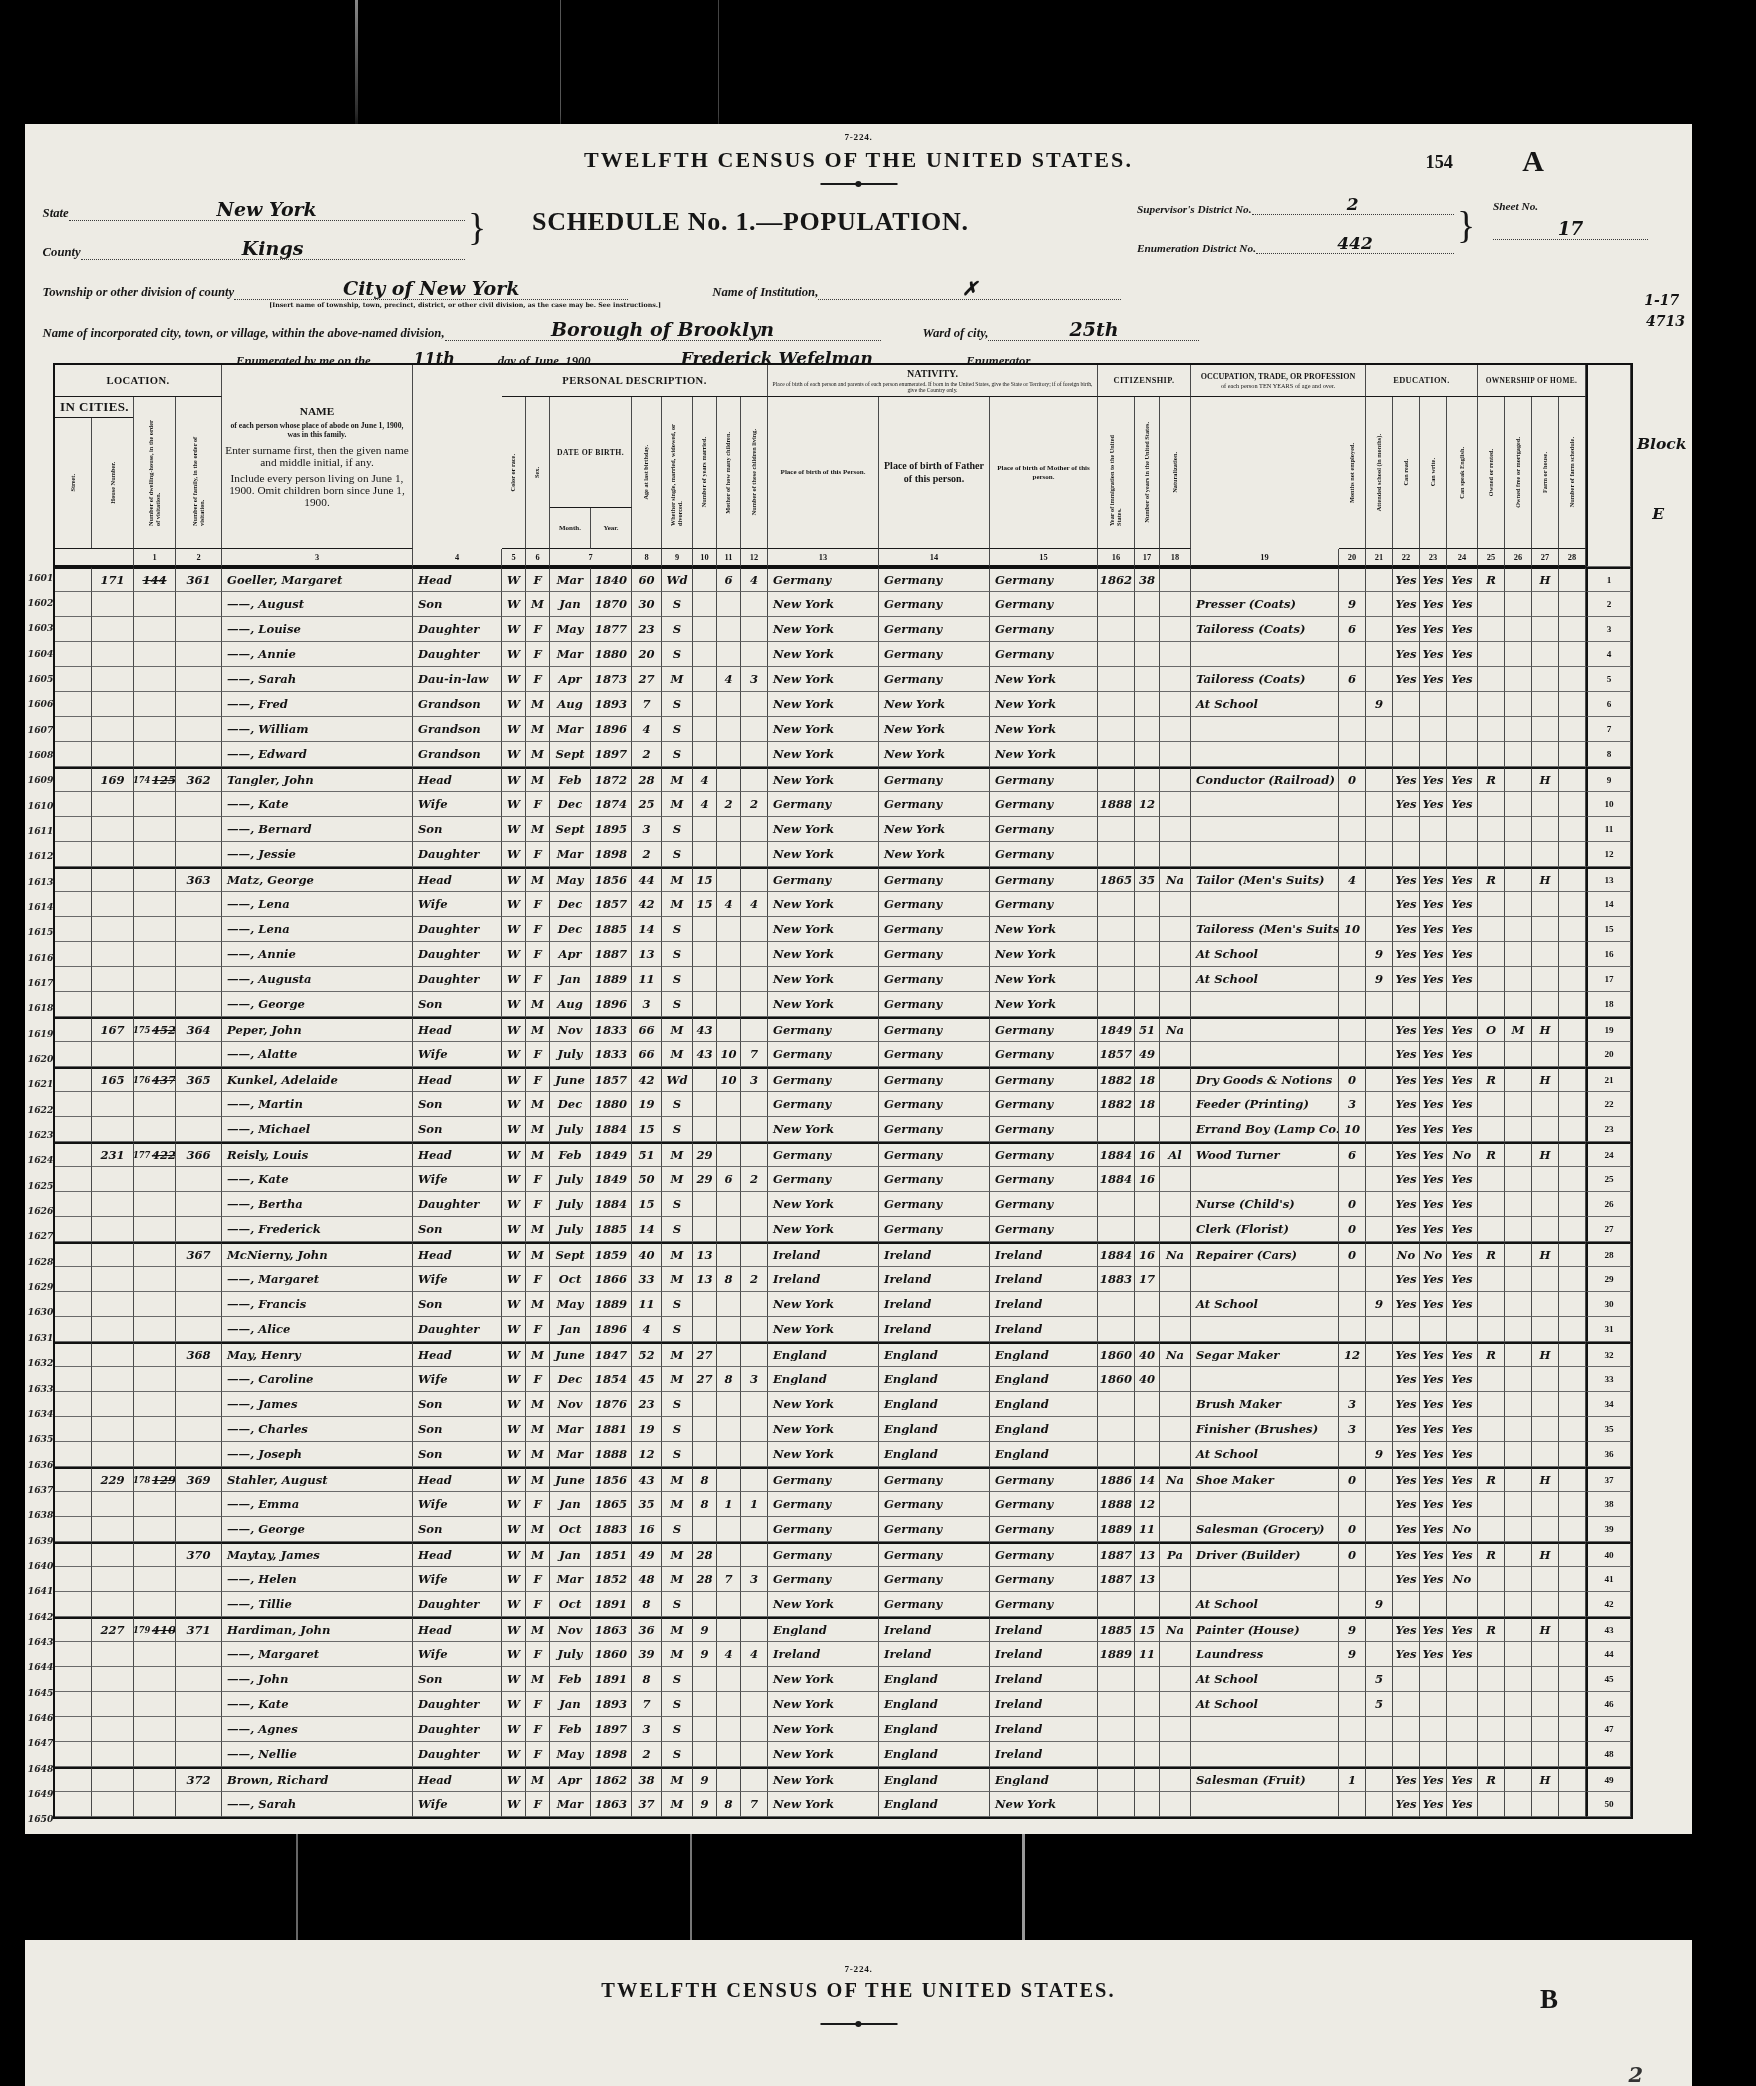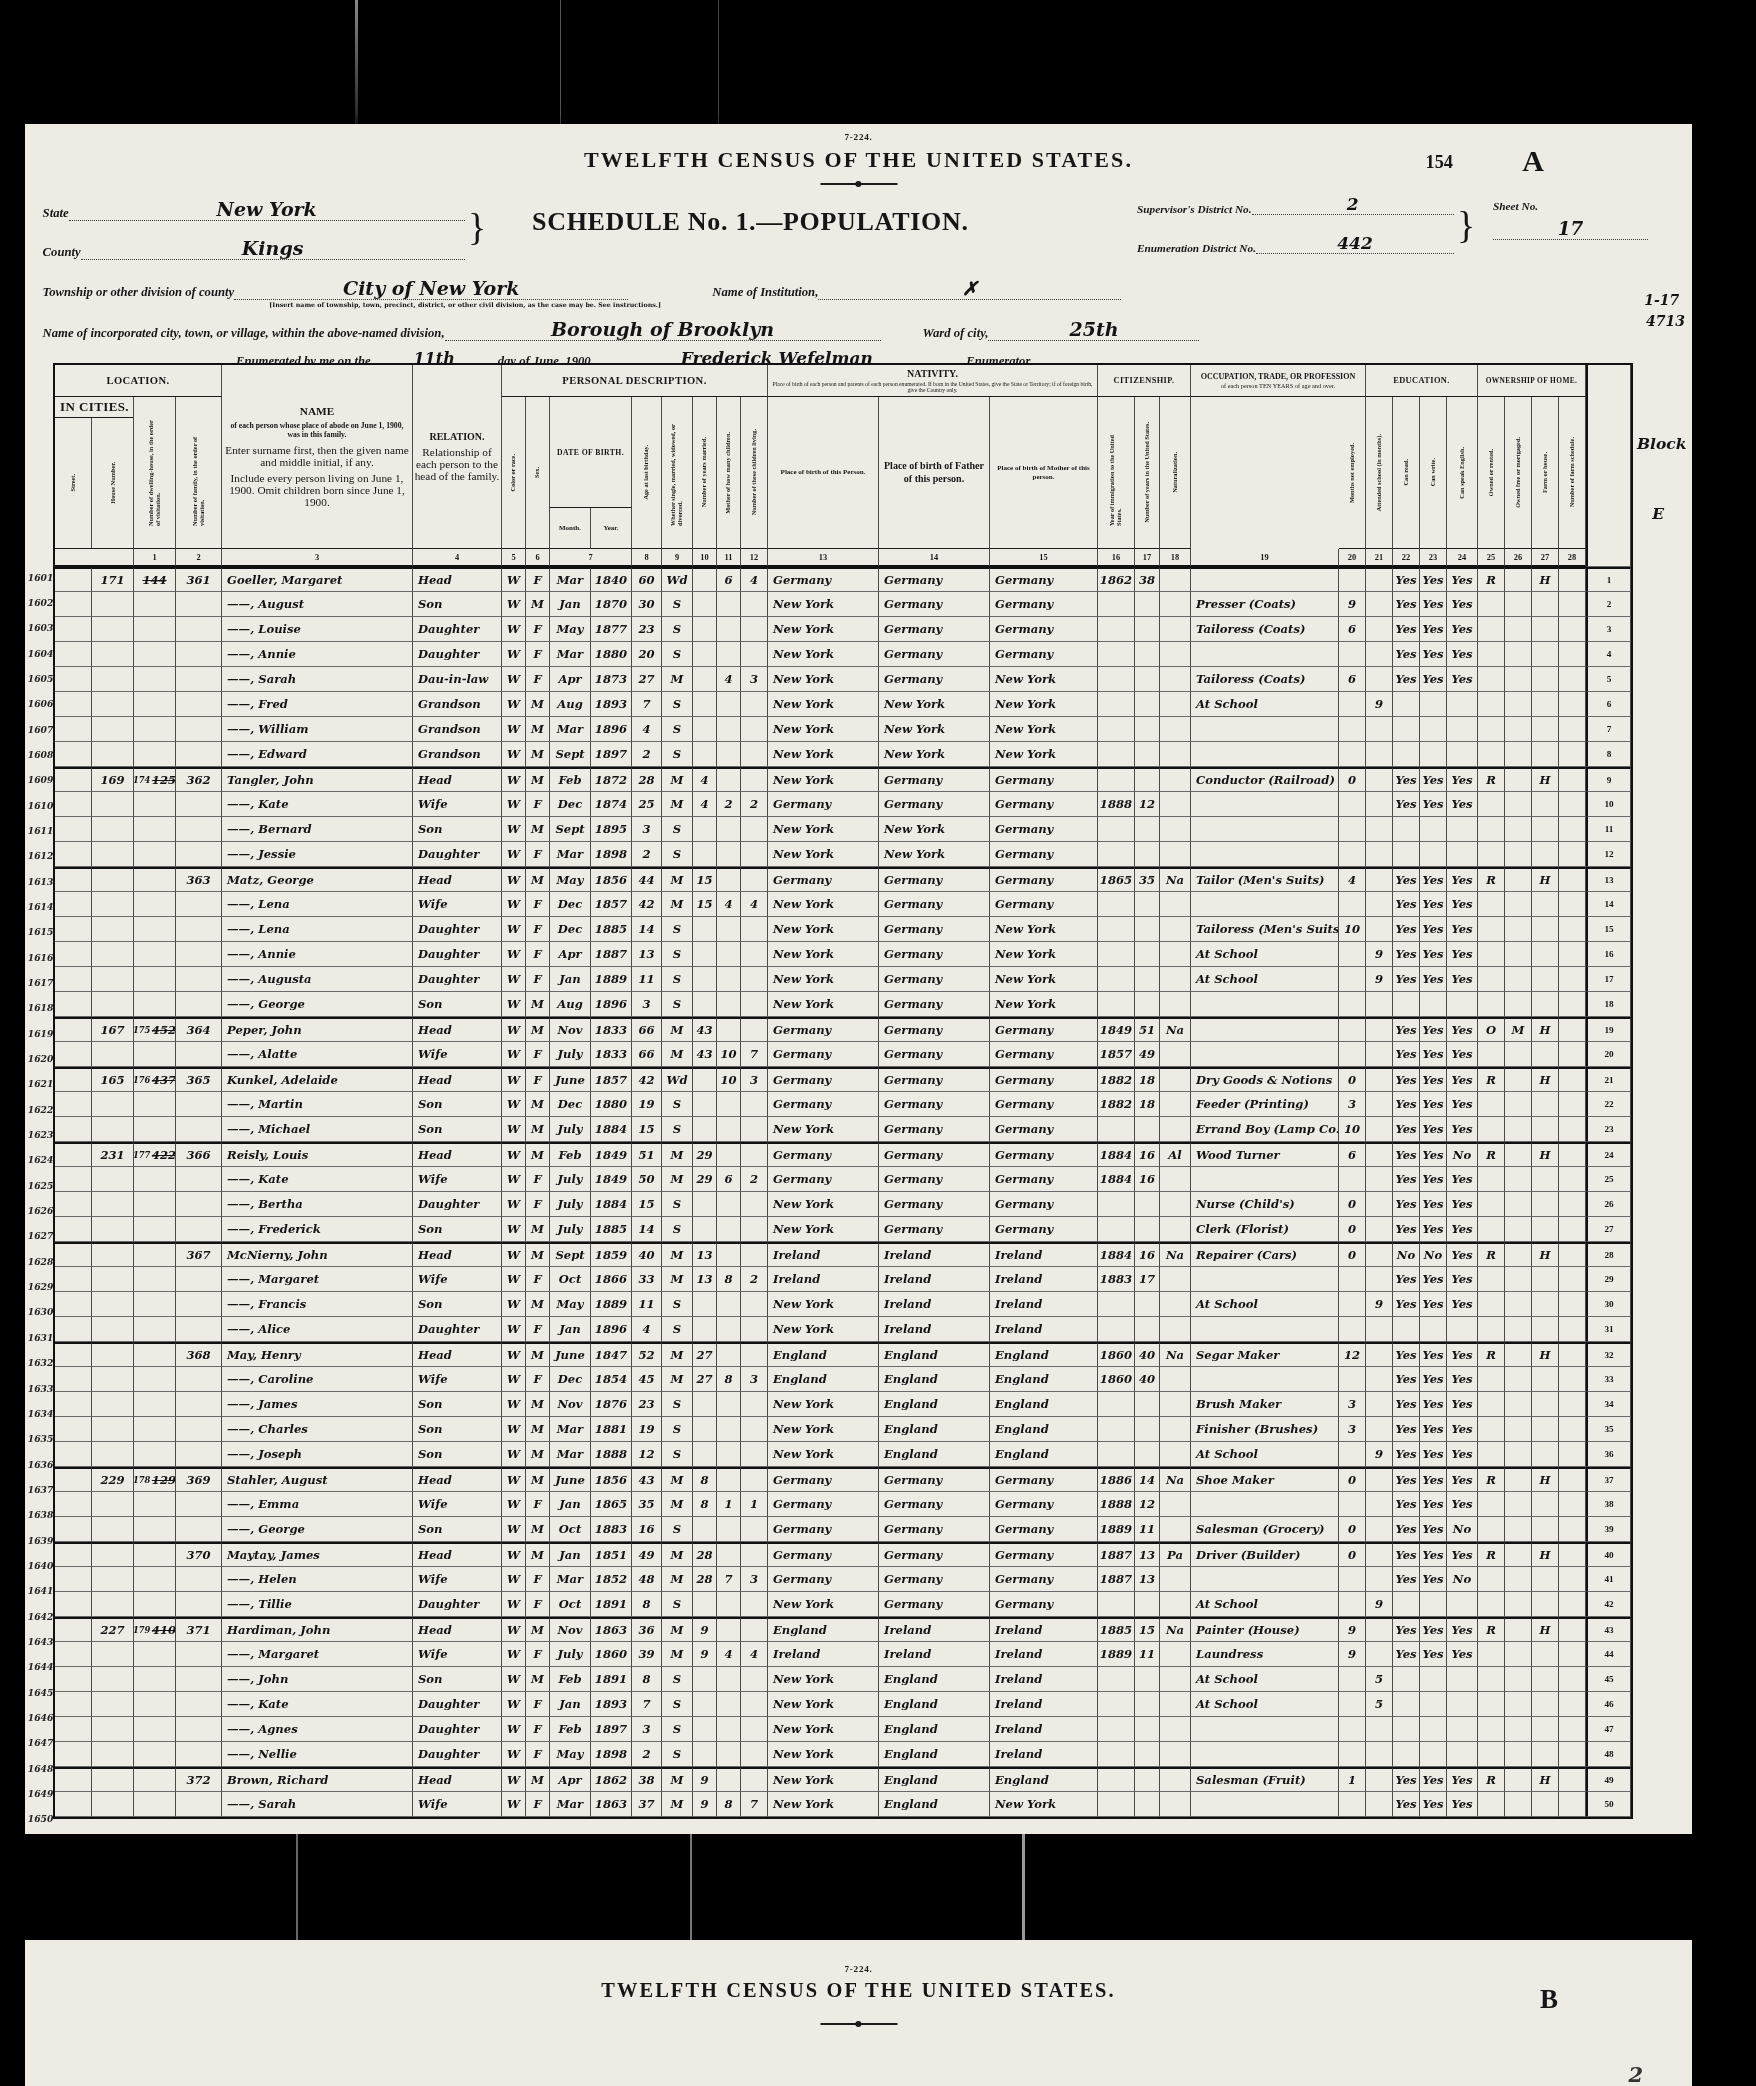--- a/index.html
+++ b/index.html
@@ -201,24 +201,20 @@
   <div id="sheet">
 
     <div class="hc" style="grid-area:1/1/2/5">
         <span class="t">LOCATION.</span>
       </div>
     <div class="hcol" style="grid-area:1/5/4/6;border-bottom:1.4px solid #1a1a1a;text-align:center;">
       <span class="t" style="font-weight:bold;font-size:11.3px;">NAME</span>
       <span class="d" style="font-size:7.7px;font-weight:bold;">of each person whose place of abode on June 1, 1900, was in this family.</span>
       <span class="d">Enter surname first, then the given name and middle initial, if any.</span>
       <span class="d">Include every person living on June 1, 1900. Omit children born since June 1, 1900.</span>
-    </div>
-    <div class="hcol" style="grid-area:1/6/4/7;border-bottom:1.4px solid #1a1a1a;text-align:center;">
-      <span class="t" style="font-weight:bold;font-size:10px;">RELATION.</span>
-      <span class="d">Relationship of each person to the head of the family.</span>
     </div>
     <div class="hc" style="grid-area:1/7/2/16">
         <span class="t">PERSONAL DESCRIPTION.</span>
       </div>
     <div class="hcol" style="grid-area:1/16/2/19;border-bottom:1.4px solid #1a1a1a;text-align:center;gap:1.4px;">
       <span class="t" style="font-weight:bold;font-size:10px;">NATIVITY.</span>
       <span class="d" style="font-size:5.6px;">Place of birth of each person and parents of each person enumerated.  If born in the United States, give the State or Territory; if of foreign birth, give the Country only.</span>
     </div>
     <div class="hc" style="grid-area:1/19/2/22">
         <span class="t" style="font-size:8.4px">CITIZENSHIP.</span>

